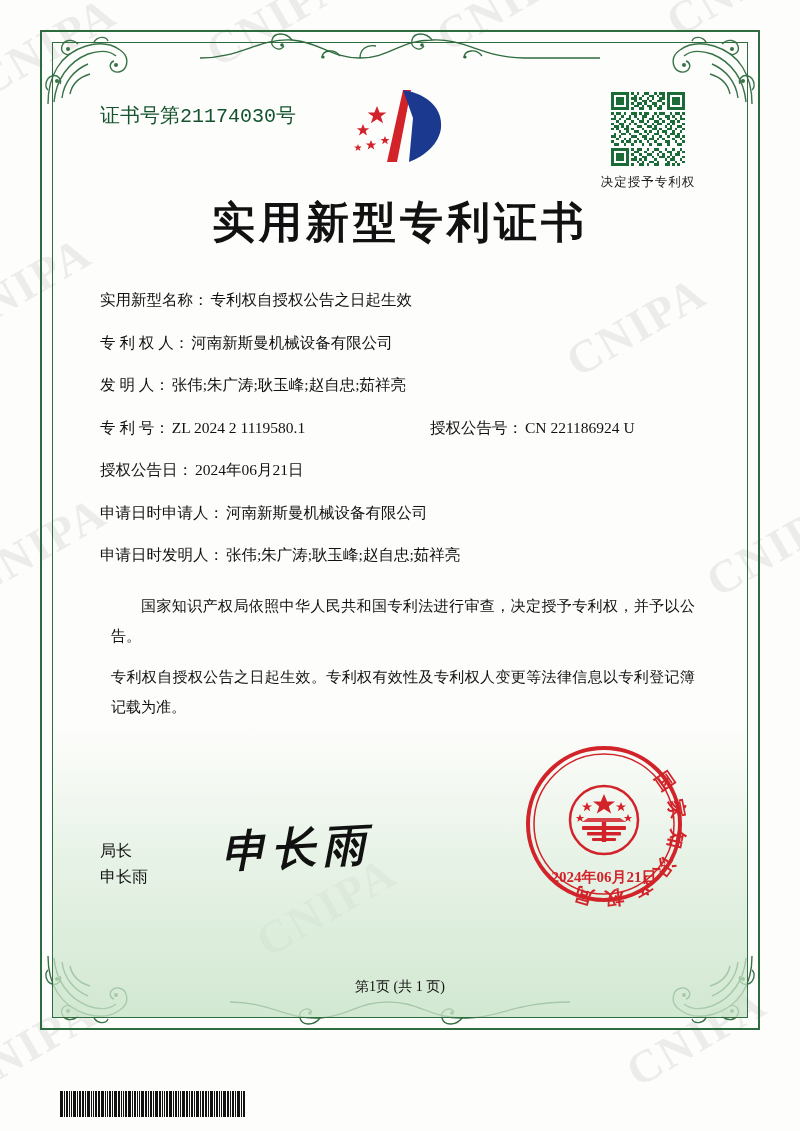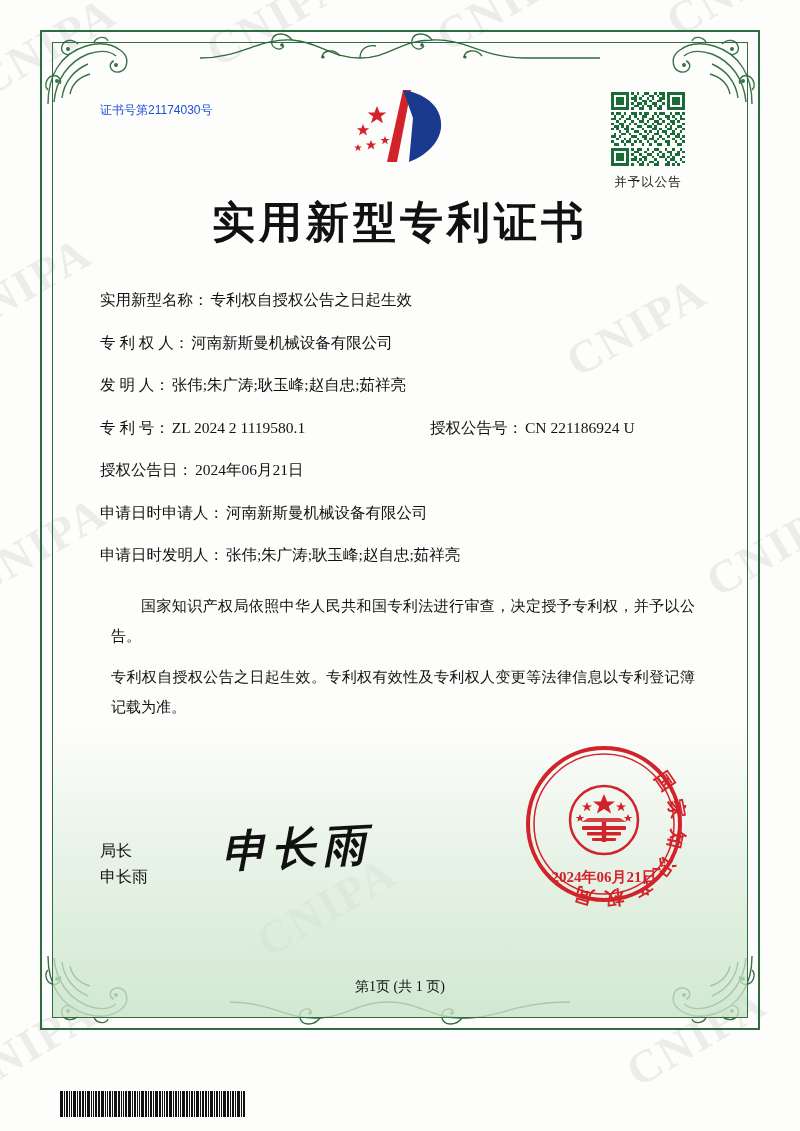--- a/index.html
+++ b/index.html
@@ -62,22 +62,22 @@
   }
   .botvine svg{width:100%;height:100%;display:block;}
 
   .content{
     position:absolute;
     left:52px;top:42px;right:52px;bottom:72px;
     z-index:3;
   }
   .cert-no{
     position:absolute;left:48px;top:60px;
-    font-size:12px;color:#1d4ed8;
-    font-family:Liberation Sans, sans-serif;
+    font-size:20px;color:#14532d;
+    font-family:Liberation Mono, monospace;
   }
   
   .logo{
     position:absolute;left:50%;top:42px;transform:translateX(-50%);
     width:150px;height:92px;
   }
   .logo svg{display:block;}
   
   .qrbox{
     position:absolute;right:48px;top:50px;width:104px;text-align:center;
@@ -433,21 +433,21 @@
             <rect x="8" y="28" width="1" height="1"></rect>
               <rect x="11" y="28" width="2" height="1"></rect>
               <rect x="14" y="28" width="1" height="1"></rect>
               <rect x="17" y="28" width="2" height="1"></rect>
               <rect x="21" y="28" width="2" height="1"></rect>
               <rect x="24" y="28" width="1" height="1"></rect>
               <rect x="26" y="28" width="1" height="1"></rect>
           </g>
         </svg>
       </div>
-      <div class="qrlabel">并予以公告</div>
+      <div class="qrlabel">决定授予专利权</div>
     </div>
 
     <div class="title">实用新型专利证书</div>
 
     <div class="fields">
 
       <div class="frow">
         <span class="flabel">实用新型名称：</span>
         <span class="fval">专利权自授权公告之日起生效</span>
       </div>

